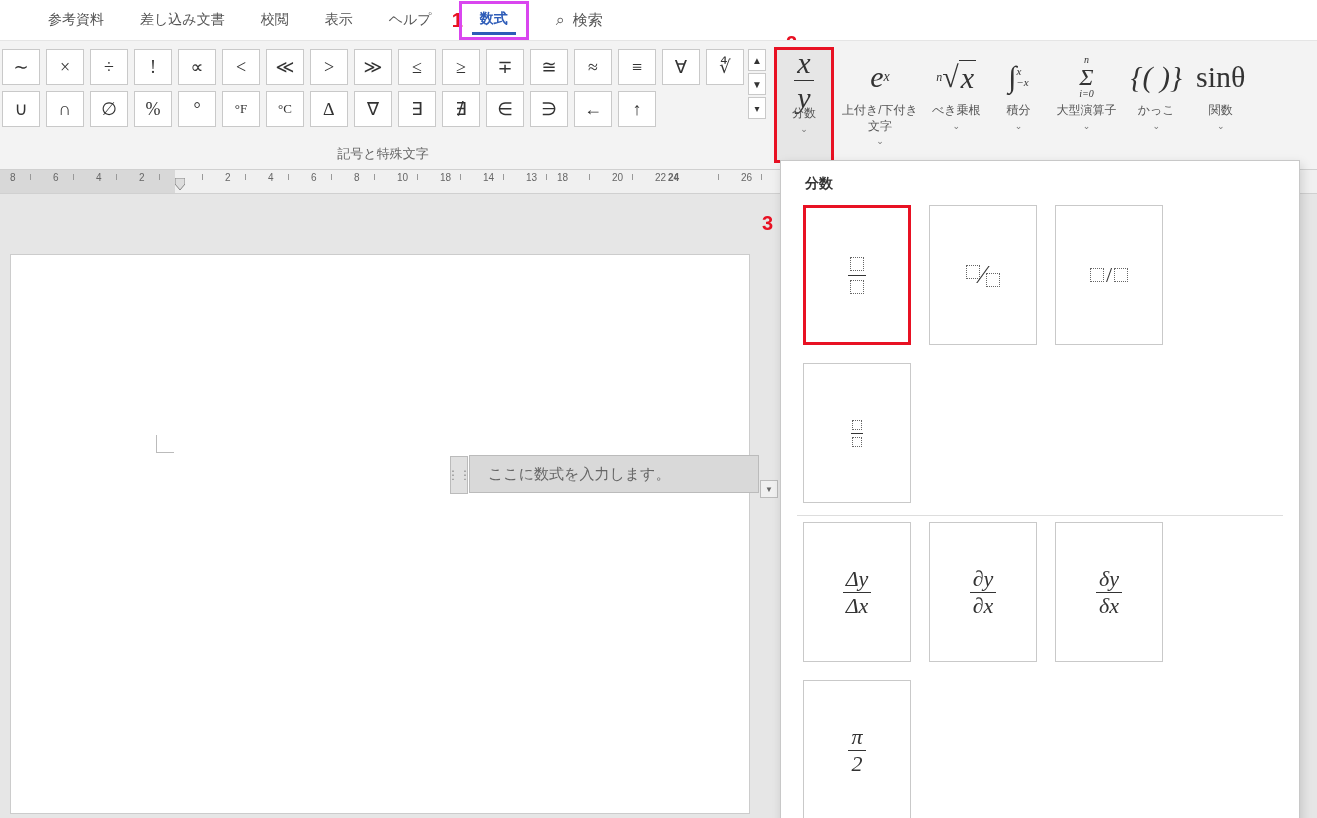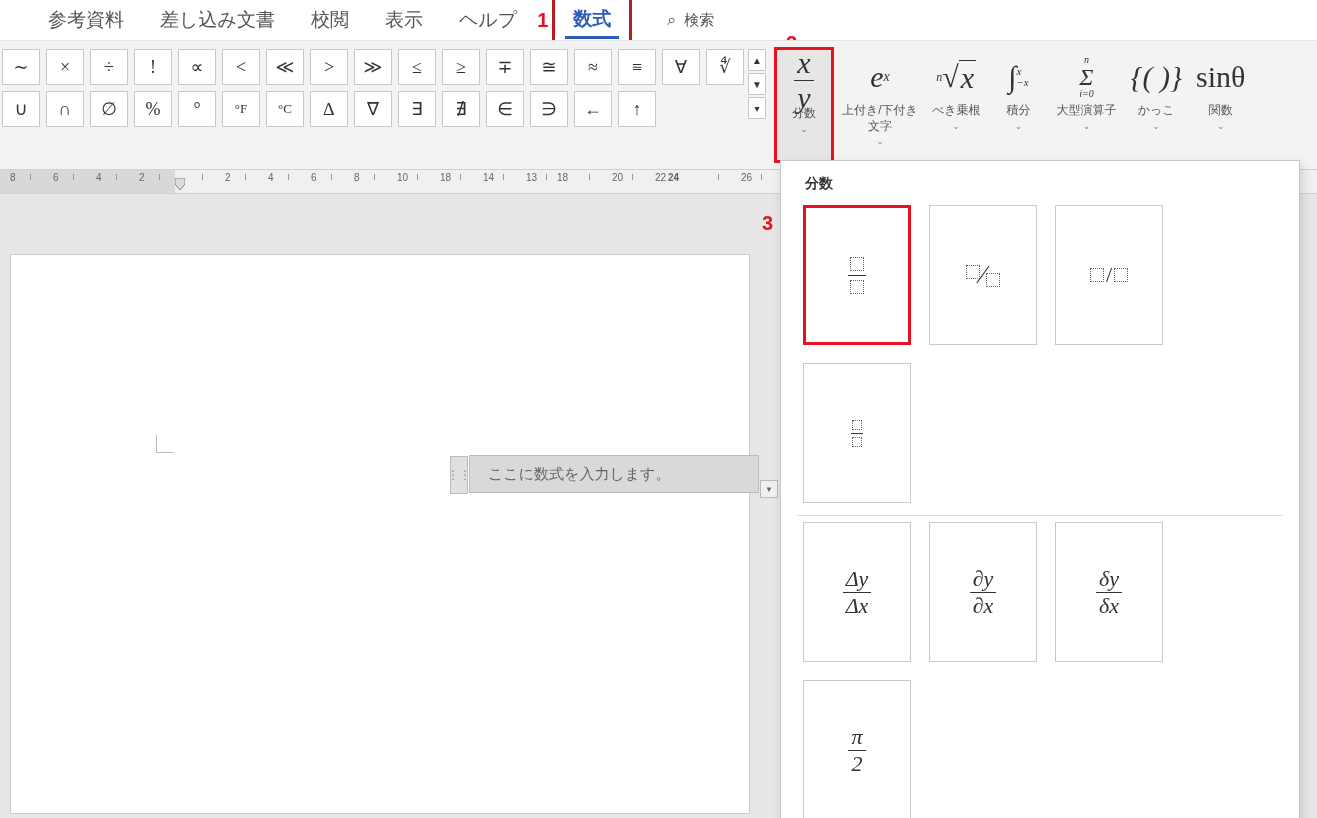--- a/index.html
+++ b/index.html
@@ -1,22 +1,22 @@
 <!DOCTYPE html>
 <html><head>
 <meta charset="utf-8">
 <style>
   * { box-sizing: border-box; margin: 0; padding: 0; }
   html, body { width: 1317px; height: 818px; font-family: "Yu Gothic UI", "Meiryo", sans-serif; font-size: 13px; background: #fff; color: #333; overflow: hidden; }
   
   
   .menubar { height: 40px; display: flex; align-items: center; padding-left: 30px; background: #fff; }
-  .menu-item { padding: 8px 18px; cursor: pointer; font-size: 19px; color: #555; }
+  .menu-item { padding: 8px 18px; cursor: pointer; font-size: 14px; color: #555; }
   .menu-item.active { color: #2e5cb8; font-weight: 600; border-bottom: 3px solid #2e5cb8; padding-bottom: 5px; }
-  .menu-highlight { border: 3px solid #b91c1c; padding: 2px 10px; margin: 0 10px; position: relative; text-align: right; }
+  .menu-highlight { border: 3px solid #d946ef; padding: 2px 10px; margin: 0 2px; position: relative; text-align: right; }
   .callout { position: absolute; font-size: 20px; font-weight: 700; color: #e81123; }
   .search-box { display: flex; align-items: center; margin-left: 25px; color: #555; font-size: 15px; }
   .search-icon { margin-right: 8px; font-size: 16px; }
   
   
   .ribbon { height: 130px; background: #f3f3f3; border-top: 1px solid #e5e5e5; border-bottom: 1px solid #d0d0d0; display: flex; position: relative; }
   .symbol-area { flex: 0 0 770px; display: flex; flex-direction: column; padding: 8px 4px 0 0; }
   .symbol-grid { display: flex; flex-wrap: wrap; gap: 6px; padding-left: 2px; }
   .sym { width: 38px; height: 36px; border: 1px solid #c9c9c9; background: #fff; display: flex; align-items: center; justify-content: center; font-size: 18px; cursor: pointer; font-family: "Cambria Math", "Segoe UI Symbol", serif; }
   .sym.small { font-size: 13px; }
@@ -119,20 +119,21 @@
           <div class="sym">∋</div>
           <div class="sym">←</div>
           <div class="sym">↑</div>
         </div>
       <div class="sym-scroll">
         <div>▲</div>
         <div>▼</div>
         <div>▾</div>
       </div>
     </div>
+    <div class="symbol-label">記号と特殊文字</div>
   </div>
 
   <div class="struct-area">
     <div class="struct-btn highlight">
       <div class="struct-icon">
         <span class="frac">
             <span class="top">x</span>
             <span class="bot">y</span>
           </span>
       </div>

